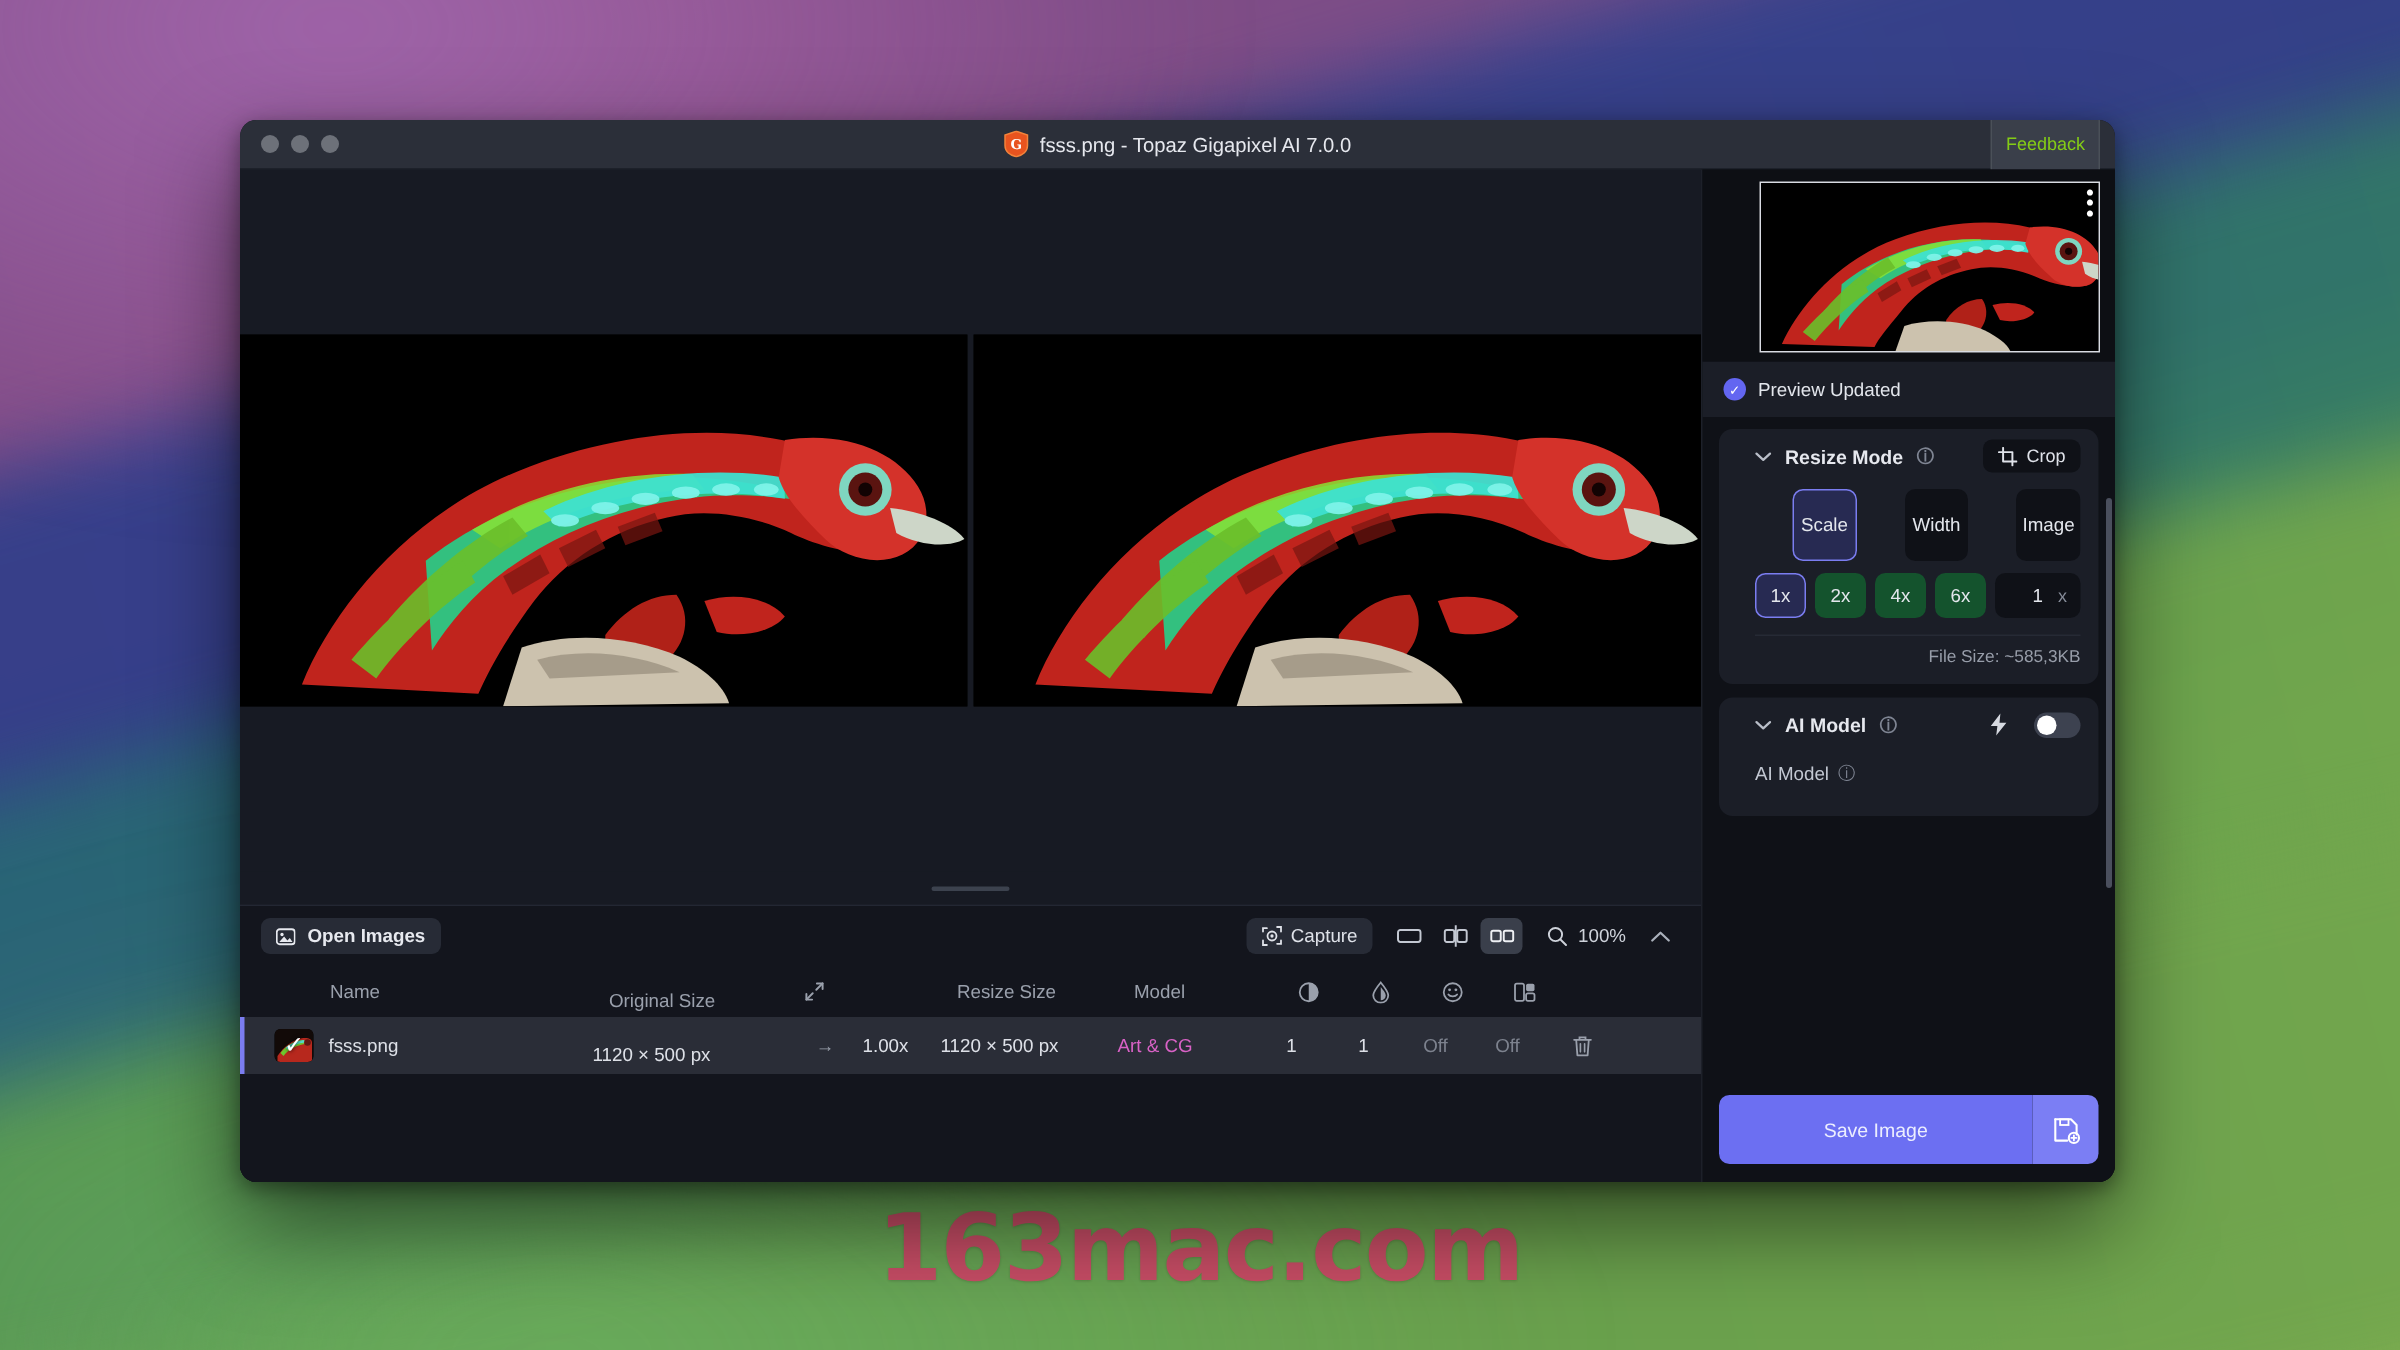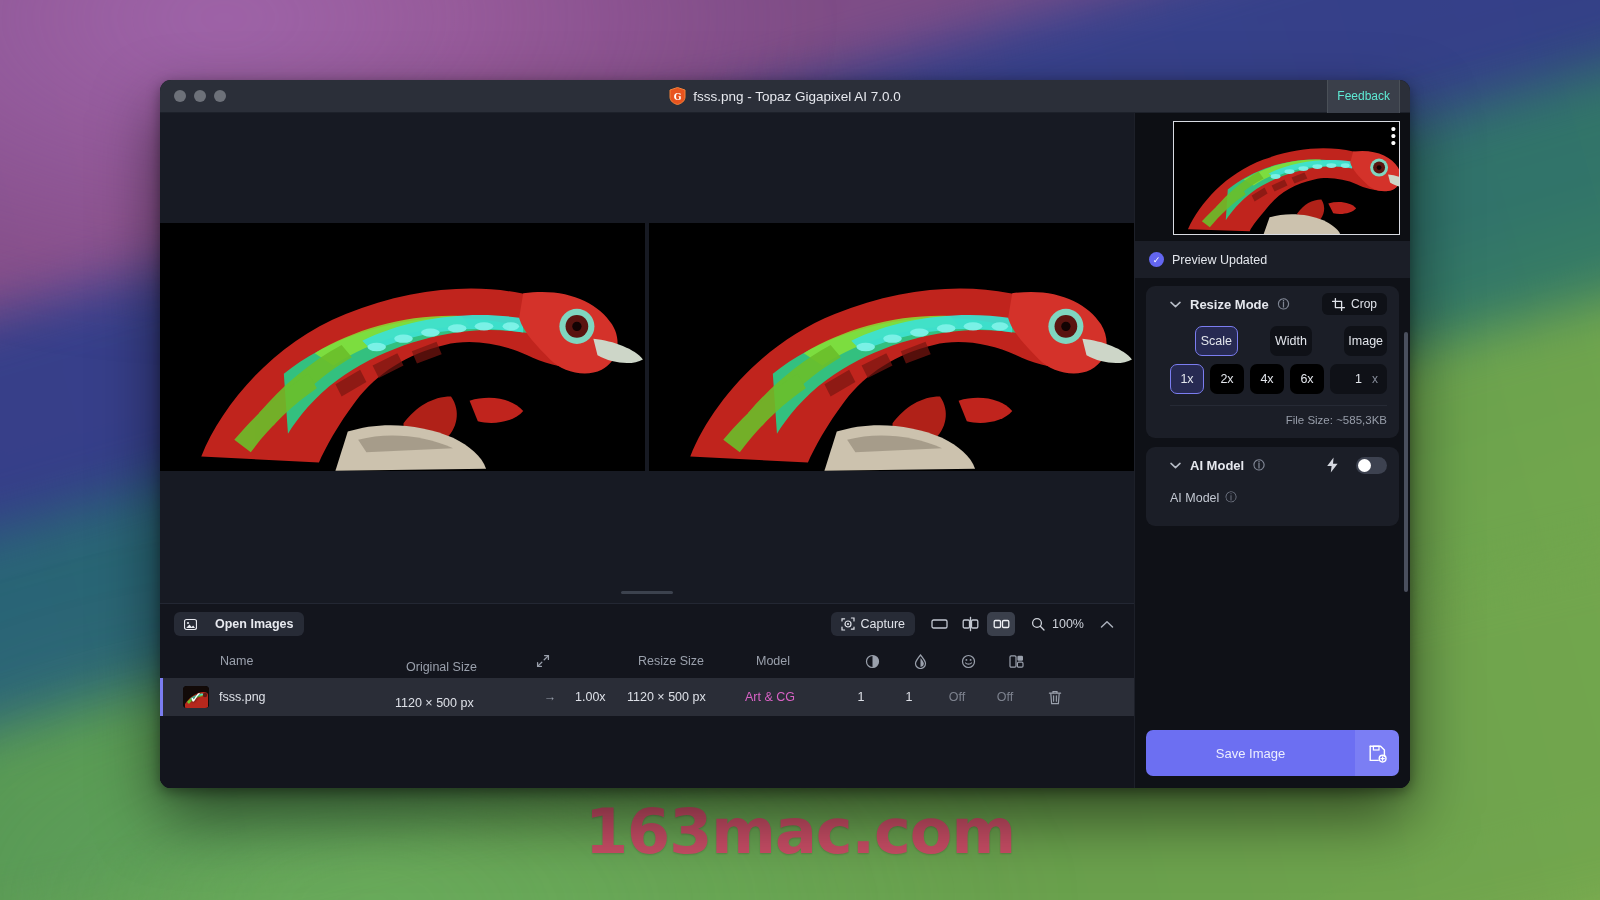--- a/index.html
+++ b/index.html
@@ -83,21 +83,21 @@
   #title {
     position:absolute; left:0; right:0; text-align:center;
     font-size:13.5px; color:#e6e8ee; display:flex; align-items:center;
     justify-content:center; gap:7px; pointer-events:none;
   }
   #gp-logo {
     width:17px; height:18px; display:inline-block; position:relative;
   }
   #feedback {
     position:absolute; right:10px;
-    font-size:12px; color:#5eead4;
+    font-size:12px; color:#84cc16;
     background:#3a3f4a; border:1px solid #4a5058;
     padding:14px 9px; border-radius:5px;
   }
 
   #body { flex:1; display:flex; min-height:0; background:#0f1117; }
 
   
   #main { flex:1; display:flex; flex-direction:column; min-width:0; background:#171a23; }
   #previewzone {
     flex:1; background:#171a23; position:relative;
@@ -108,21 +108,21 @@
   .pane { flex:1; background:#000; position:relative; overflow:hidden; }
   .chameleon { position:absolute; inset:0; }
 
   #gripwrap { height:22px; display:flex; align-items:center; justify-content:center; background:#171a23; }
   #grip { width:52px; height:3px; border-radius:2px; background:#3c424e; }
 
   
   #bottom { background:#13151d; border-top:1px solid #232733; flex:0 0 185px; display:flex; flex-direction:column; }
   #btoolbar { height:40px; display:flex; align-items:center; padding:0 14px; gap:10px; }
   #openimages {
-    display:flex; align-items:center; gap:18px;
+    display:flex; align-items:center; gap:8px;
     background:#272b36; color:#e7e9ef; font-size:12.5px; font-weight:bold;
     padding:5px 10px; border-radius:6px;
   }
   .spacer { flex:1; }
   #capture {
     display:flex; align-items:center; gap:6px;
     background:#272b36; color:#dfe2e9; font-size:12.5px;
     padding:5px 10px; border-radius:6px;
   }
   .viewmodes { display:flex; gap:3px; align-items:center; }
@@ -193,28 +193,28 @@
   .chev { color:#b9bec8; font-size:11px; }
   .info { color:#7f8593; font-size:11.5px; }
   .cropbtn {
     margin-left:auto; display:flex; align-items:center; gap:6px;
     background:#0f1117; color:#dfe2e9; font-size:12px; font-weight:normal;
     padding:4px 10px; border-radius:6px;
   }
   .cardbody { padding:4px 12px 12px 12px; }
   .segrow { display:flex; gap:7px; margin-bottom:8px; }
   .seg {
-    flex:1; height:30px; border-radius:7px; background:#0f1117;
+    flex:1; height:48px; border-radius:7px; background:#0f1117;
     display:flex; align-items:center; justify-content:center;
     font-size:12.5px; color:#e3e6ec; border:1px solid transparent;margin-left:25px;
   }
   .seg.sel { background:#272a52; border-color:#7b7df0; }
   .multrow { display:flex; gap:6px; align-items:center; }
   .mult {
-    width:34px; height:30px; border-radius:7px; background:#000000;
+    width:34px; height:30px; border-radius:7px; background:#14532d;
     display:flex; align-items:center; justify-content:center;
     font-size:12.5px; color:#e3e6ec; border:1px solid transparent;
   }
   .mult.sel { background:#272a52; border-color:#7b7df0; }
   .numfield {
     flex:1; height:30px; border-radius:7px; background:#0f1117;
     display:flex; align-items:center; justify-content:center; position:relative;
     font-size:12.5px; color:#e3e6ec;
   }
   .numfield .suffix { position:absolute; right:9px; color:#868c99; font-size:12px; }

